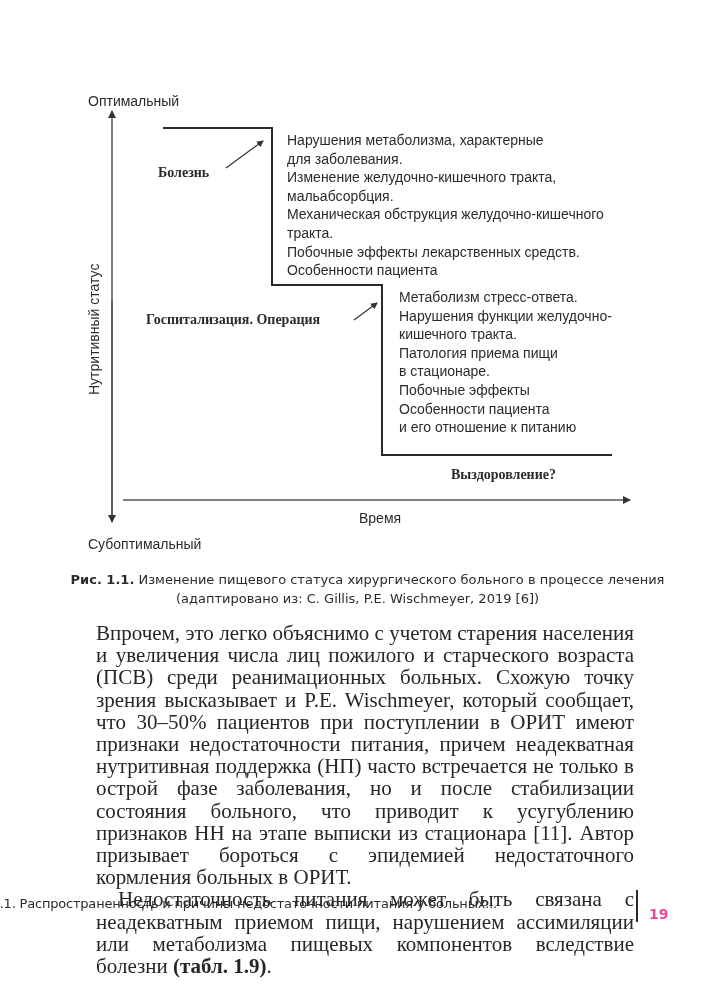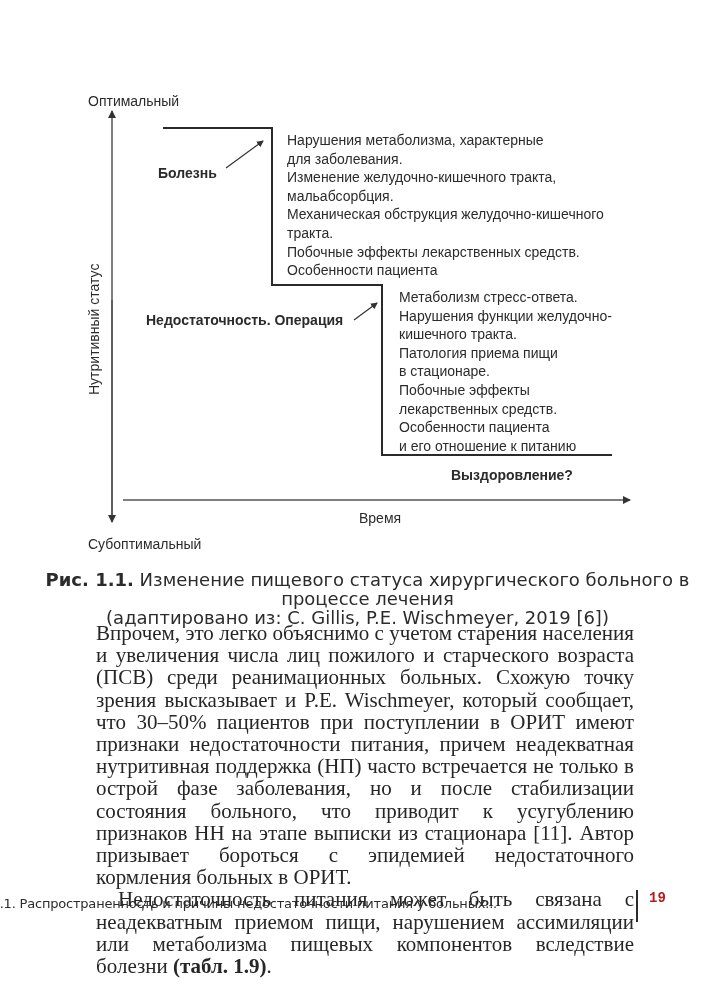--- a/index.html
+++ b/index.html
@@ -1,32 +1,32 @@
 <!DOCTYPE html>
 <html><head>
 <meta charset="utf-8">
 <style>
   html, body { margin: 0; padding: 0; background: #ffffff; }
   body { width: 715px; height: 1000px; position: relative; overflow: hidden; color: #2a2a2a; }
   .fig { position: absolute; left: 0; top: 0; width: 630px; height: 560px; }
   .fig svg { position: absolute; left: 0; top: 0; }
   .lbl { position: absolute; font-family: "Liberation Sans", sans-serif; font-size: 14px; color: #2b2b2b; white-space: nowrap; }
-  .bold { font-weight: bold; }
+  .bold { font-weight: bold; font-family: Liberation Serif, serif; }
   .list { position: absolute; font-family: "Liberation Sans", sans-serif; font-size: 14px; line-height: 18.6px; color: #2b2b2b; }
   .list div { white-space: nowrap; }
   .vlabel { position: absolute; font-family: "Liberation Sans", sans-serif; font-size: 14px; color: #2b2b2b; transform: rotate(-90deg); transform-origin: left top; white-space: nowrap; }
-  .caption { position: absolute; left: 0; width: 715px; top: 570px; text-align: center; font-family: "DejaVu Sans", sans-serif; font-size: 18px; line-height: 19px; color: #2b2b2b; }
+  .caption { position: absolute; left: 0; width: 715px; top: 570px; text-align: center; font-family: "DejaVu Sans", sans-serif; font-size: 13px; line-height: 19px; color: #2b2b2b; }
   .caption .line1 { position: relative; left: 10px; }
   .body-text { position: absolute; left: 96px; width: 538px; top: 622px; font-family: "Liberation Serif", serif; font-size: 21px; line-height: 22.2px; color: #262626; text-align: justify; }
   .body-text p { margin: 0; }
   .body-text p.indent { text-indent: 22px; }
   .footer { position: absolute; top: 890px; left: 0; width: 584px; height: 30px; font-family: "DejaVu Sans", sans-serif; margin-left: 23px; }
   .footer .running { position: absolute; right: 110px; top: 6px; font-size: 13px; color: #2b2b2b; white-space: nowrap; letter-spacing: -0.2px; }
   .footer .sep { position: absolute; left: 613px; top: 0; width: 2px; height: 32px; background: #2b2b2b; }
-  .footer .pageno { position: absolute; left: 626px; top: 0; font-size: 14px; font-weight: bold; color: #b91c1c; font-family: Liberation Mono, monospace; }
+  .footer .pageno { position: absolute; left: 626px; top: 16px; font-size: 14px; font-weight: bold; color: #ec4899; }
 </style>
 </head>
 <body>
 
 <div class="fig">
   <svg width="715" height="560">
     <defs>
       <marker id="ah" markerWidth="8" markerHeight="8" refX="7" refY="4" orient="auto" markerUnits="userSpaceOnUse">
         <path d="M0,0 L8,4 L0,8 Z" fill="#333"></path>
       </marker>
@@ -45,42 +45,41 @@
     <line x1="226" y1="168" x2="263" y2="141" stroke="#333" stroke-width="1.2" marker-end="url(#ahs)"></line>
     <line x1="354" y1="320" x2="377" y2="303" stroke="#333" stroke-width="1.2" marker-end="url(#ahs)"></line>
   </svg>
 
   <div class="lbl" style="left:88px; top:93px;">Оптимальный</div>
   <div class="lbl" style="left:88px; top:536px;">Субоптимальный</div>
   <div class="vlabel" style="left:86px; top:395px;">Нутритивный статус</div>
   <div class="lbl" style="left:359px; top:510px;">Время</div>
 
   <div class="lbl bold" style="left:158px; top:165px;">Болезнь</div>
-  <div class="lbl bold" style="left:146px; top:312px;">Недостаточность. Операция</div>
+  <div class="lbl bold" style="left:146px; top:312px;">Госпитализация. Операция</div>
   <div class="lbl bold" style="left:427px; top:467px;padding-left:24px;">Выздоровление?</div>
 
   <div class="list" style="left:287px; top:131px;">
     <div>Нарушения метаболизма, характерные</div>
     <div>для заболевания.</div>
     <div>Изменение желудочно-кишечного тракта,</div>
     <div>мальабсорбция.</div>
     <div>Механическая обструкция желудочно-кишечного</div>
     <div>тракта.</div>
     <div>Побочные эффекты лекарственных средств.</div>
     <div>Особенности пациента</div>
   </div>
 
   <div class="list" style="left:399px; top:288px;">
     <div>Метаболизм стресс-ответа.</div>
     <div>Нарушения функции желудочно-</div>
     <div>кишечного тракта.</div>
     <div>Патология приема пищи</div>
     <div>в стационаре.</div>
     <div>Побочные эффекты</div>
-    <div>лекарственных средств.</div>
     <div>Особенности пациента</div>
     <div>и его отношение к питанию</div>
   </div>
 </div>
 
 <div class="caption">
   <div class="line1">
     <b>Рис. 1.1.</b>
     <span>Изменение пищевого статуса хирургического больного в процессе лечения</span>
   </div>

